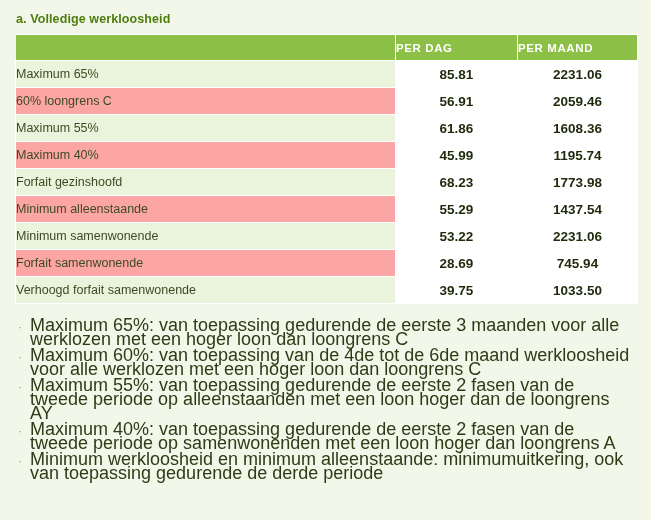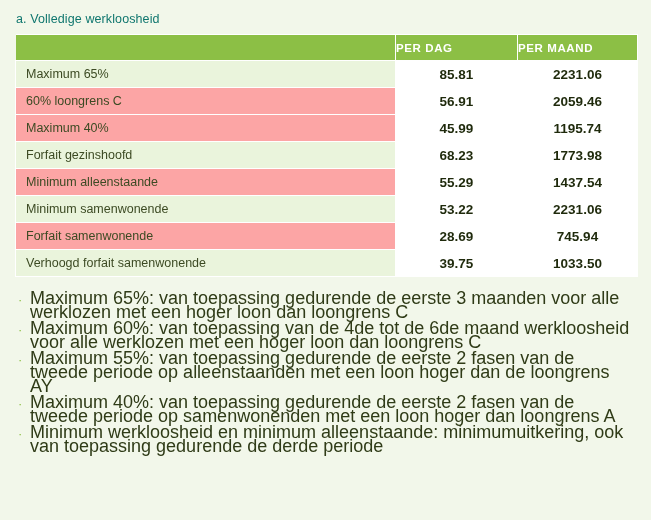--- a/index.html
+++ b/index.html
@@ -17,22 +17,22 @@
   .page {
     position: relative;
     width: 651px;
     height: 520px;
     background: #f2f7ea;
     box-sizing: border-box;
     padding: 8px 14px 0 14px;
   }
   .section-title {
     font-size: 12.5px;
-    font-weight: normal;
-    color: #0f766e;
+    font-weight: bold;
+    color: #4d7c0f;
     margin: 4px 0 8px 2px;
     letter-spacing: 0.1px;
   }
   table.rates {
     border-collapse: collapse;
     width: 622px;
     margin-left: 1px;
     table-layout: fixed;
   }
   table.rates col.c-label { width: 380px; }
@@ -50,21 +50,21 @@
     padding: 0;
     border: 1px solid #ffffff;
     border-bottom: 1px solid #ffffff;
   }
   table.rates thead th.blank {
     background: #8cbf45;
     border-left: none;
   }
   table.rates tbody td {
     height: 26px;
-    padding: 0 0 0 10px;
+    padding: 0 0 0 0;
     font-size: 12.5px;
     border: 1px solid #ffffff;
     vertical-align: middle;
     color: #3c4a23;
   }
   table.rates tbody tr.odd td.label { background: #eaf4dc; }
   table.rates tbody tr.even td.label { background: #fca5a5; }
   table.rates tbody td.num {
     background: #ffffff;
     text-align: center;
@@ -123,20 +123,25 @@
       <tr class="odd">
         <td class="label">Maximum 65%</td>
         <td class="num">85.81</td>
         <td class="num">2231.06</td>
       </tr>
       <tr class="even">
         <td class="label">60% loongrens C</td>
         <td class="num">56.91</td>
         <td class="num">2059.46</td>
       </tr>
+      <tr class="odd">
+        <td class="label">Maximum 55%</td>
+        <td class="num">61.86</td>
+        <td class="num">1608.36</td>
+      </tr>
       <tr class="even">
         <td class="label">Maximum 40%</td>
         <td class="num">45.99</td>
         <td class="num">1195.74</td>
       </tr>
       <tr class="odd">
         <td class="label">Forfait gezinshoofd</td>
         <td class="num">68.23</td>
         <td class="num">1773.98</td>
       </tr>

